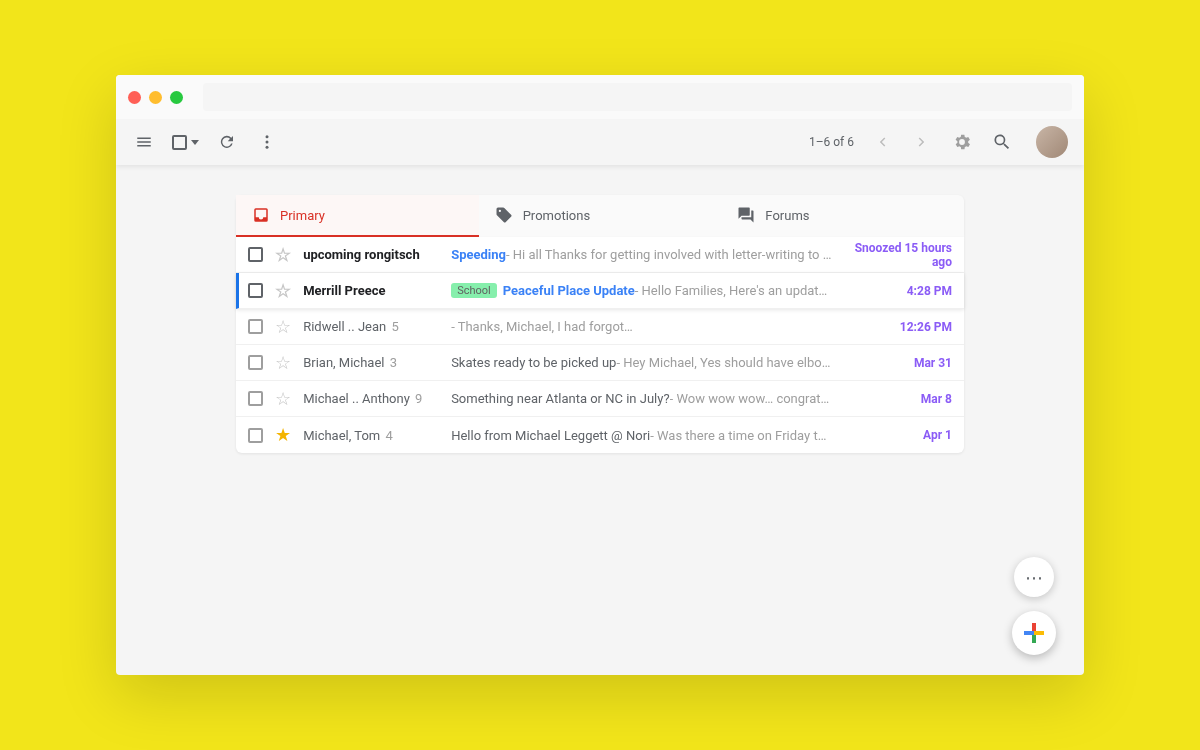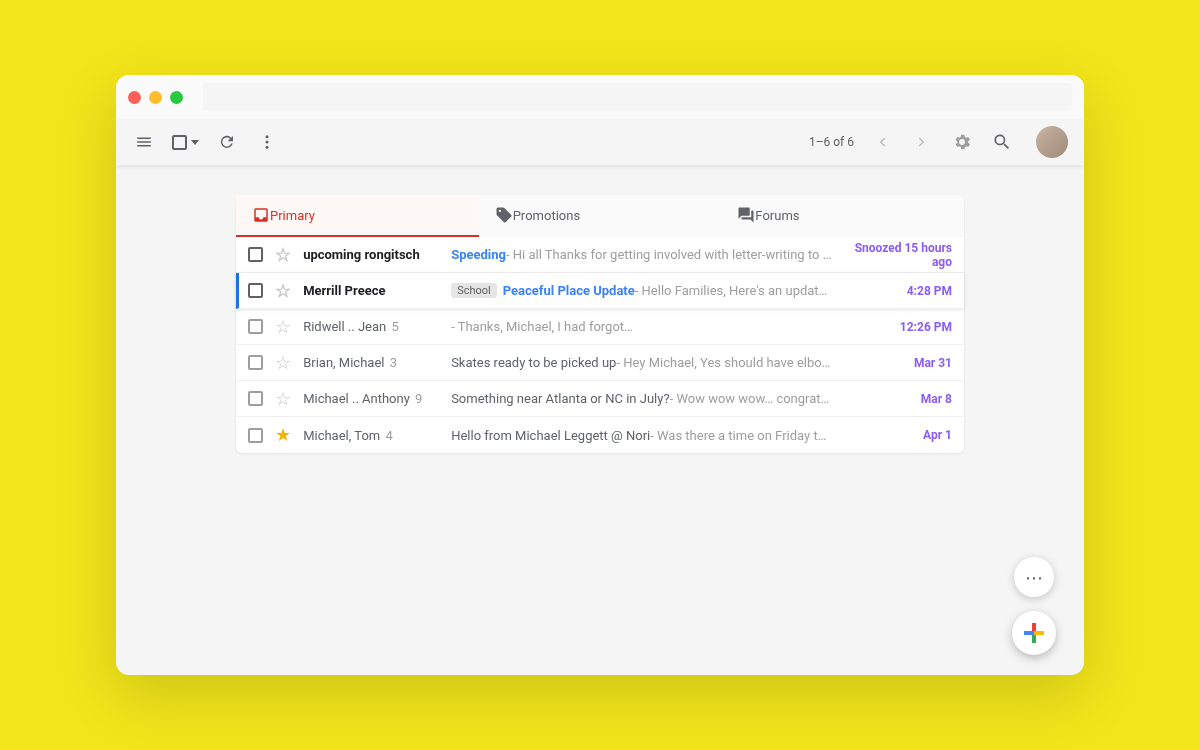--- a/index.html
+++ b/index.html
@@ -9,21 +9,21 @@
   width: 1200px;
   height: 750px;
   display: flex;
   align-items: center;
   justify-content: center;
 }
 .window {
   width: 968px;
   height: 600px;
   background: #f5f5f5;
-  border-radius: 13px;
+  border-radius: 4px;
   box-shadow: 0 20px 60px rgba(0,0,0,0.15);
   overflow: hidden;
   position: relative;
 }
 .titlebar {
   height: 44px;
   background: #fafafa;
   display: flex;
   align-items: center;
   padding: 0 12px;
@@ -100,20 +100,21 @@
   display: flex;
   background: #fafafa;
   border-radius: 6px 6px 0 0;
   box-shadow: 0 1px 3px rgba(0,0,0,0.08);
 }
 .tab {
   flex: 1;
   height: 42px;
   display: flex;
   align-items: center;
+  gap: 10px;
   padding: 0 16px;
   color: #5f6368;
   font-size: 13px;
   cursor: pointer;
   border-bottom: 2px solid transparent;
 }
 .tab.active {
   color: #d93025;
   border-bottom-color: #d93025;
   background: #fdf7f6;
@@ -134,21 +135,21 @@
 .row.unread.highlight { border-left: 3px solid #1a73e8; padding-left: 9px; box-shadow: 0 1px 4px rgba(0,0,0,0.1); position: relative; z-index: 1; }
 .row .chk { width: 15px; height: 15px; border: 2px solid #9e9e9e; border-radius: 2px; margin-right: 12px; flex-shrink: 0; }
 .row.unread .chk { border-color: #5f6368; }
 .star { color: #c6c6c6; font-size: 18px; margin-right: 12px; flex-shrink: 0; line-height: 1; }
 .star.filled { color: #f4b400; }
 .sender { width: 148px; flex-shrink: 0; color: #5f6368; white-space: nowrap; overflow: hidden; }
 .row.unread .sender { color: #202124; }
 .count { color: #9e9e9e; font-weight: 400; margin-left: 2px; }
 .subject-cell { flex: 1; min-width: 0; display: flex; align-items: center; overflow: hidden; white-space: nowrap; color: #5f6368; }
 .label-chip {
-  background: #e5e5e5;
+  background: #86efac;
   color: #616161;
   font-size: 11px;
   padding: 1px 6px;
   border-radius: 3px;
   margin-right: 6px;
   font-weight: 400;
 }
 .subj { color: #5f6368; }
 .row.unread .subj { color: #3b82f6; }
 .snippet { color: #9e9e9e; font-weight: 400; overflow: hidden; text-overflow: ellipsis; }

